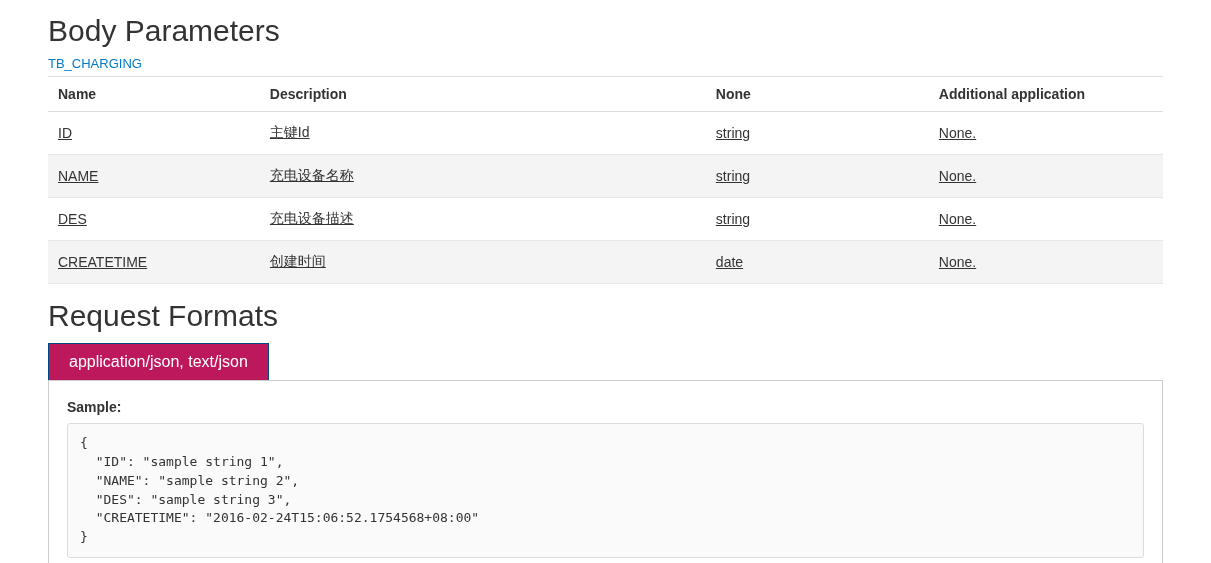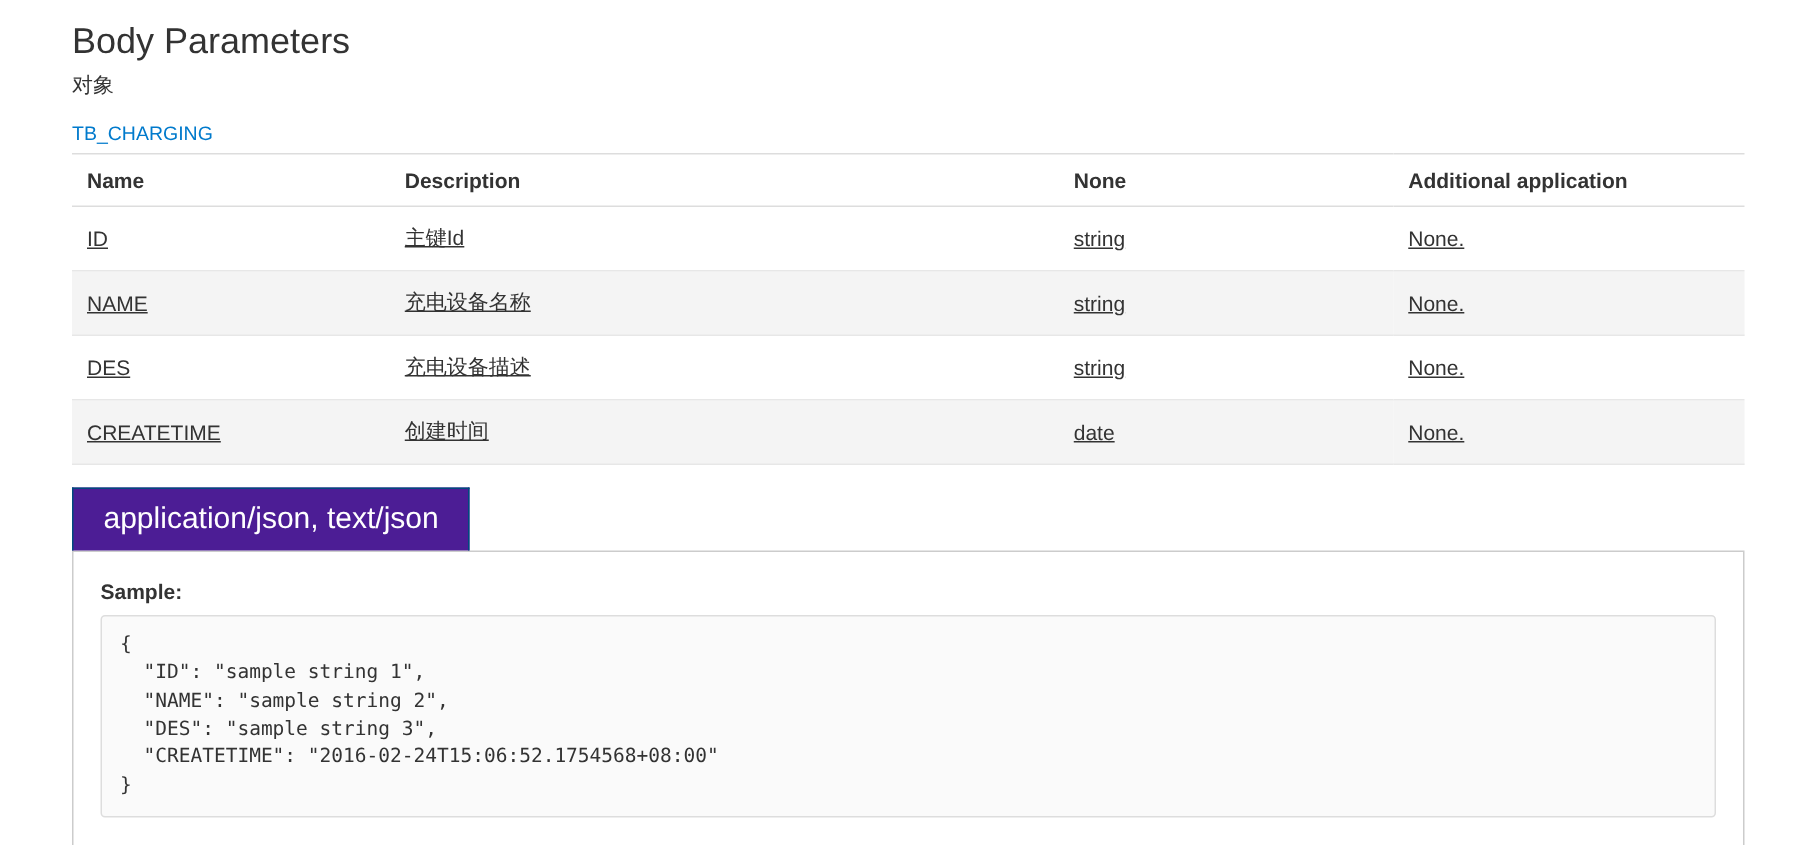--- a/index.html
+++ b/index.html
@@ -8,21 +8,21 @@
     font-family: "Segoe UI", "Microsoft YaHei", Arial, sans-serif;
     background: #fff;
     color: #333;
     width: 1211px;
   }
   .container {
     padding: 14px 48px 20px 48px;
   }
   h2.sect {
     font-weight: 300;
-    font-size: 24px;
+    font-size: 30px;
     margin: 0 0 6px 0;
     color: #333;
   }
   .subtitle {
     font-size: 14px;
     margin-bottom: 14px;
     color: #333;
   }
   a.model-link {
     color: #007acc;
@@ -57,23 +57,23 @@
   table.params th:nth-child(1), table.params td:nth-child(1) { width: 19%; }
   table.params th:nth-child(2), table.params td:nth-child(2) { width: 40%; }
   table.params th:nth-child(3), table.params td:nth-child(3) { width: 20%; }
   table.params th:nth-child(4), table.params td:nth-child(4) { width: 21%; }
 
   .tabs {
     margin-top: 10px;
   }
   .tab {
     display: inline-block;
-    background: #4c1d95;
+    background: #be185d;
     color: #fff;
-    font-size: 20px;
+    font-size: 16px;
     padding: 9px 20px;
     border: 1px solid #00497e;
     border-bottom: none;
     cursor: pointer;
   }
   .tab-body {
     border: 1px solid #ccc;
     padding: 18px 18px 22px 18px;
   }
   .sample-label {
@@ -94,21 +94,20 @@
     color: #333;
     white-space: pre;
   }
 </style>
 </head>
 <body>
 
 <div class="container">
 
   <h2 class="sect">Body Parameters</h2>
-  <div class="subtitle">对象</div>
   <a href="#" class="model-link">TB_CHARGING</a>
 
   <table class="params">
     <thead>
       <tr>
         <th>Name</th>
         <th>Description</th>
         <th>None</th>
         <th>Additional application</th>
       </tr>
@@ -134,20 +133,21 @@
       </tr>
       <tr>
         <td>CREATETIME</td>
         <td>创建时间</td>
         <td>date</td>
         <td>None.</td>
       </tr>
     </tbody>
   </table>
 
+  <h2 class="sect">Request Formats</h2>
 
   <div class="tabs">
     <div class="tab">application/json, text/json</div>
     <div class="tab-body">
       <div class="sample-label">Sample:</div>
       <pre class="sample">{
   "ID": "sample string 1",
   "NAME": "sample string 2",
   "DES": "sample string 3",
   "CREATETIME": "2016-02-24T15:06:52.1754568+08:00"

